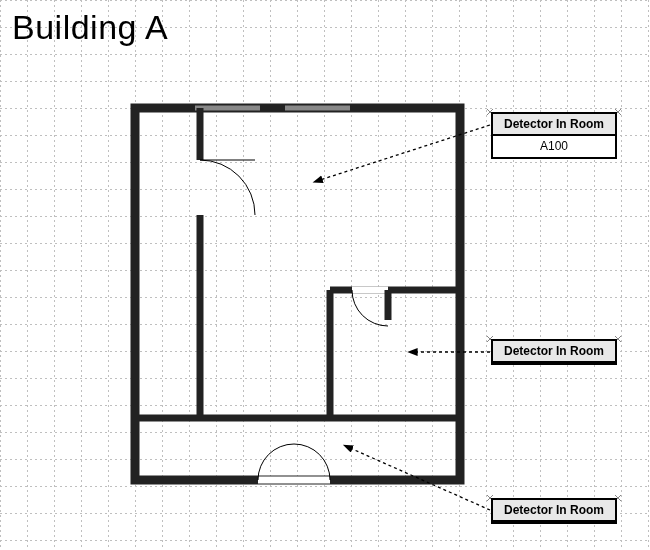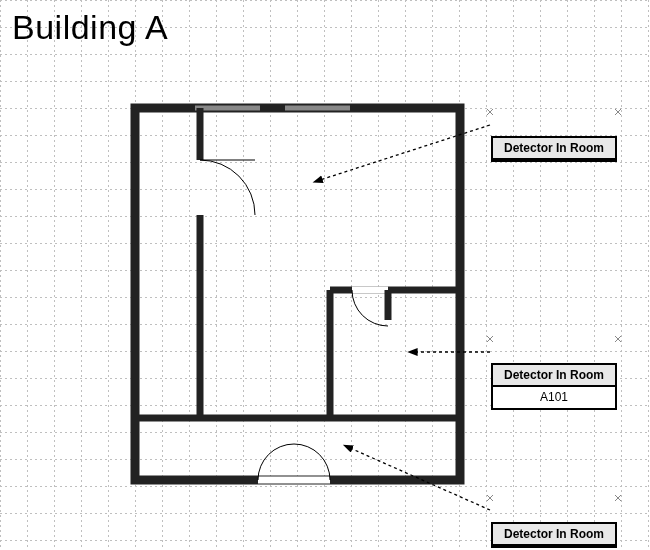--- a/index.html
+++ b/index.html
@@ -59,21 +59,20 @@
     stroke-width: 1;
   }
   
   .callout {
     position: absolute;
     width: 126px;
     border: 2px solid #000;
     background: #fff;
     font-size: 12px;
     box-sizing: border-box;
-    margin-top: 24px;
   }
   .callout .head {
     background: #e8e8e8;
     font-weight: bold;
     text-align: center;
     padding: 3px 4px 3px 4px;
     border-bottom: 2px solid #000;
     font-size: 12px;
   }
   .callout .val {
@@ -228,24 +227,24 @@
         </g>
       <g transform="translate(618,498)">
           <line x1="-3" y1="-3" x2="3" y2="3"></line>
           <line x1="3" y1="-3" x2="-3" y2="3"></line>
         </g>
     </g>
   </svg>
 
   <div class="callout" style="left:491px; top:112px;">
     <div class="head">Detector In Room</div>
+    <div class="val">A100</div>
   </div>
 
   <div class="callout" style="left:491px; top:339px;">
     <div class="head">Detector In Room</div>
-    <div class="val">A101</div>
   </div>
 
   <div class="callout" style="left:491px; top:498px;">
     <div class="head">Detector In Room</div>
   </div>
 
 </div>
 
 </body></html>

